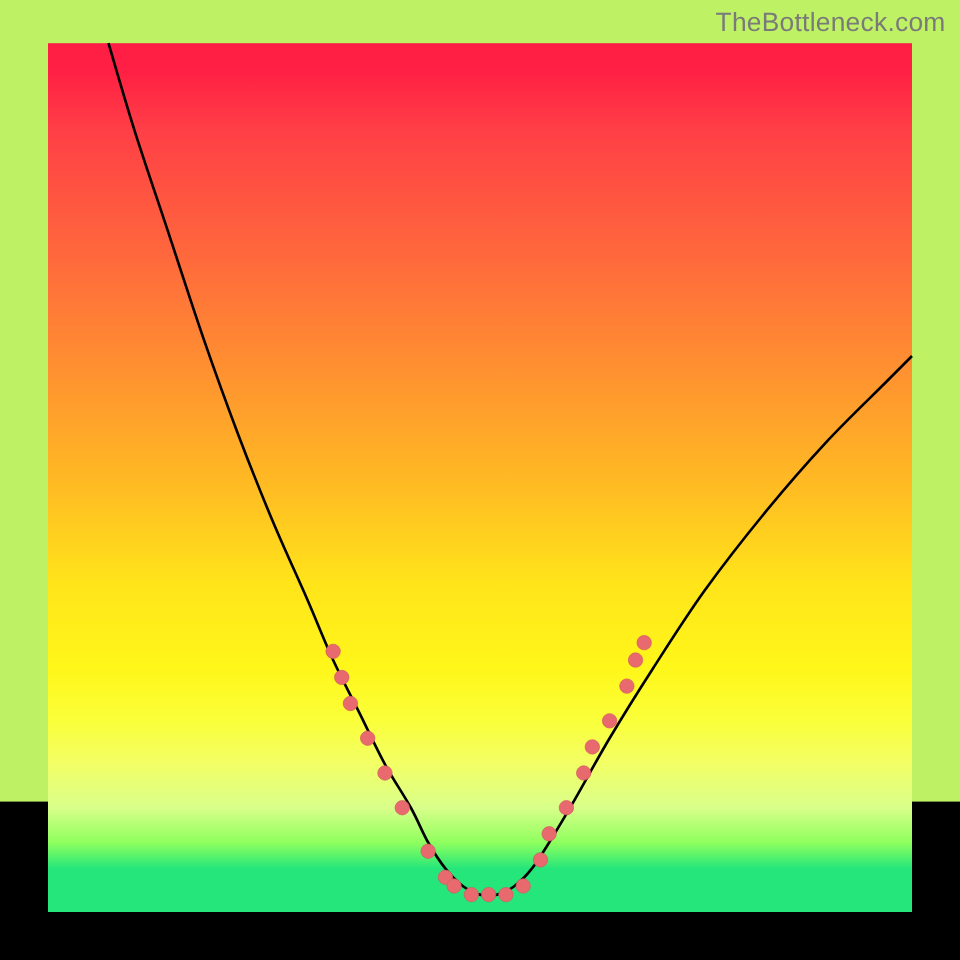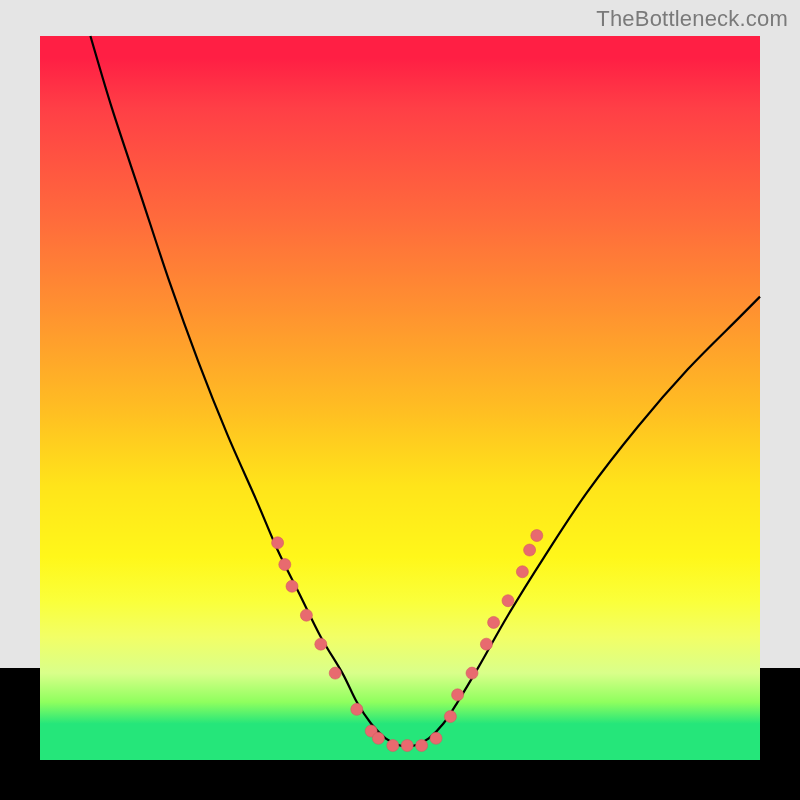--- a/index.html
+++ b/index.html
@@ -8,21 +8,21 @@
     width: 800px;
     height: 800px;
     overflow: hidden;
     background: #000;
     font-family: Arial, Helvetica, sans-serif;
   }
   .frame {
     position: relative;
     width: 800px;
     height: 668px;
-    background: #e5e5e5;
+    background: #bef264;
   }
   .watermark {
     position: absolute;
     top: 6px;
     right: 12px;
     color: #7a7a7a;
     font-size: 22px;
     font-weight: 500;
     letter-spacing: 0.2px;
     z-index: 10;

